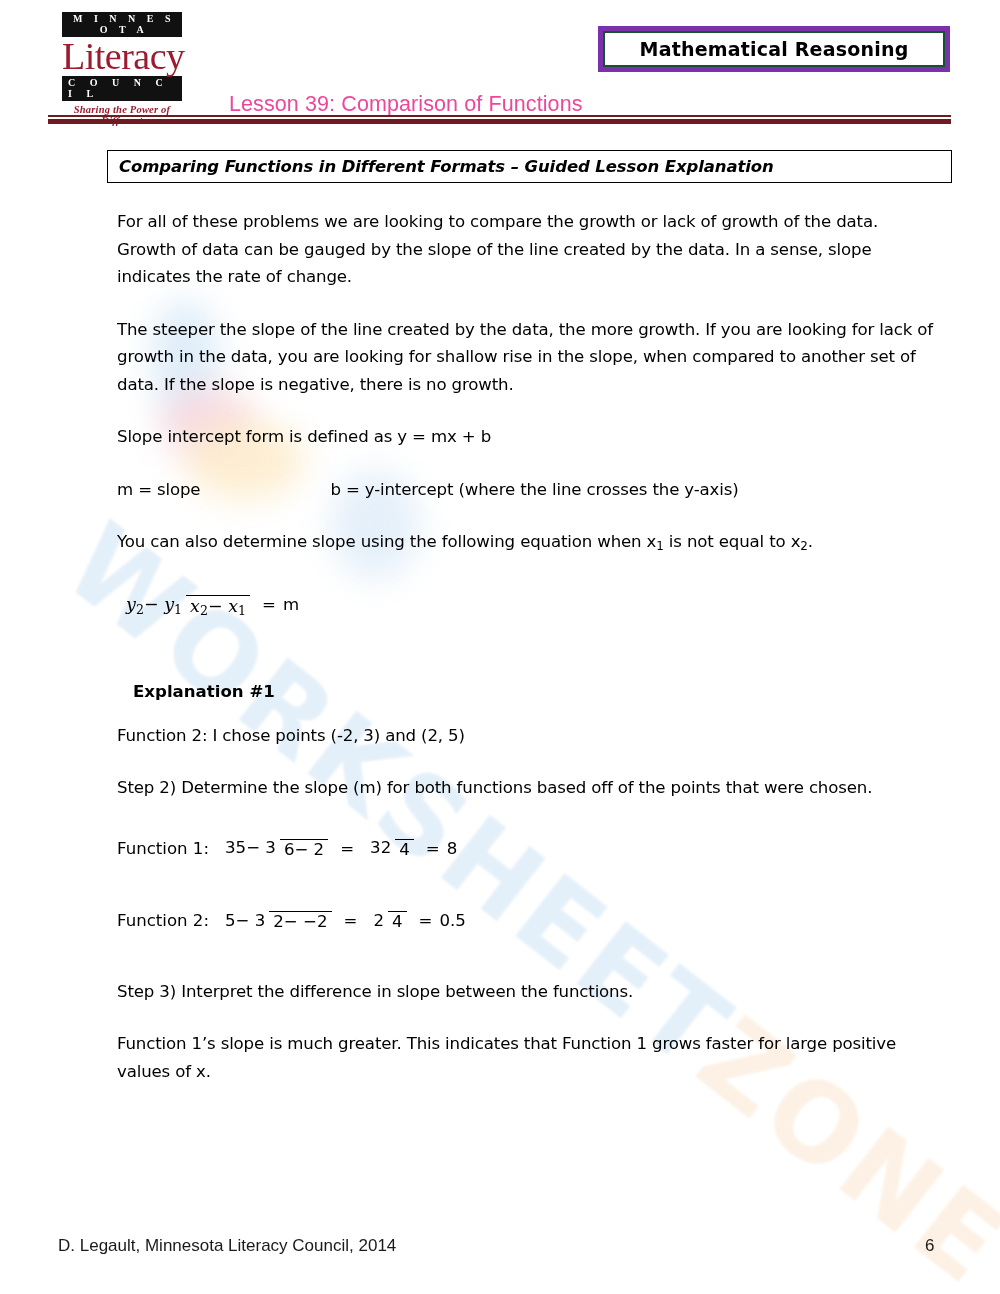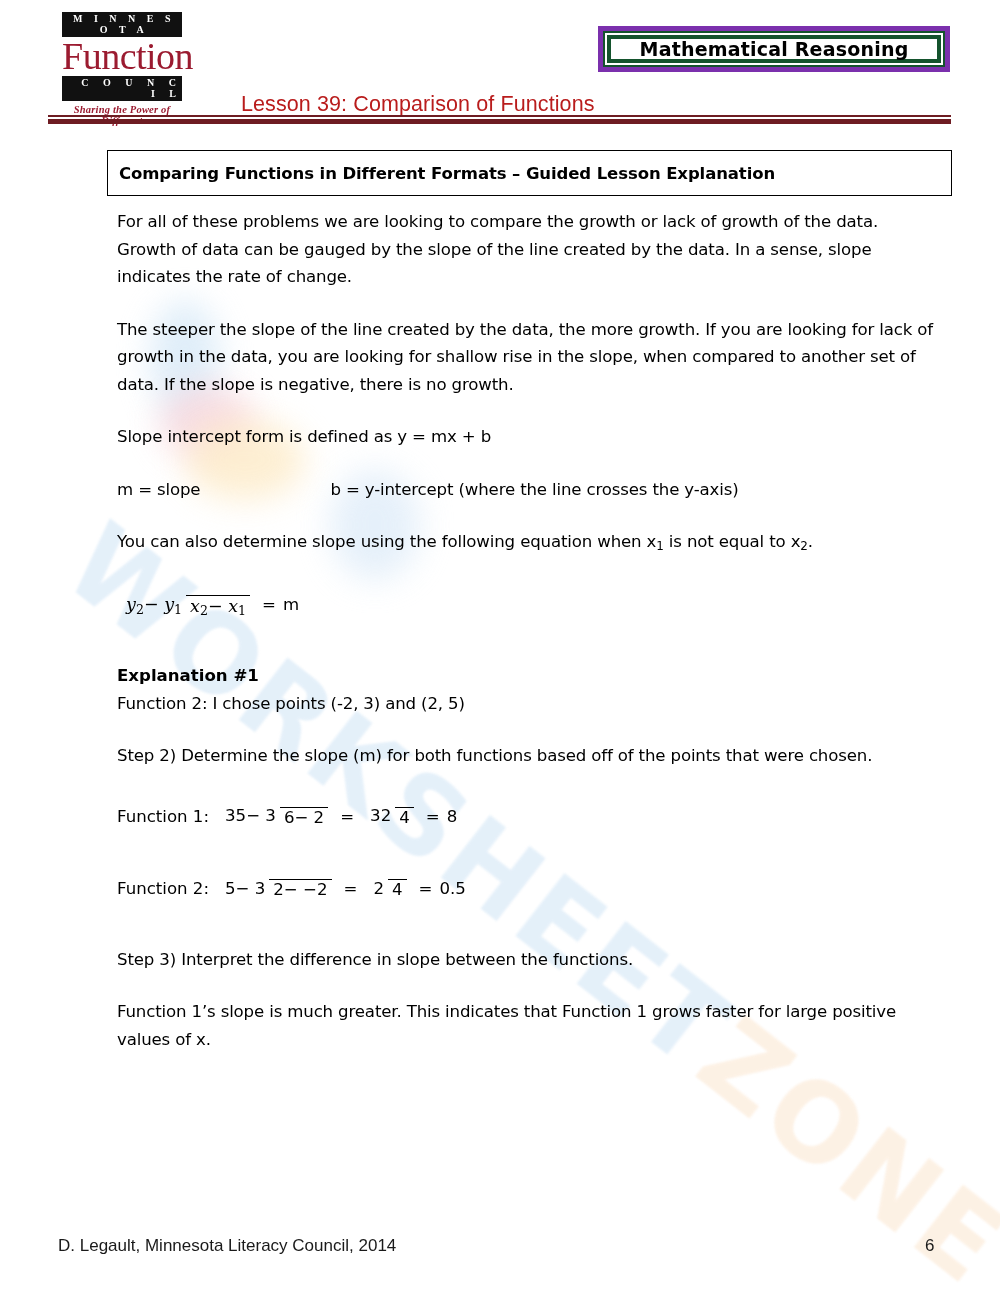--- a/index.html
+++ b/index.html
@@ -102,21 +102,21 @@
     letter-spacing: -0.5px;
     margin: 1px 0 1px 0;
   }
   .logo-bar2 {
     background: #111111;
     color: #ffffff;
     font-family: "Liberation Serif", serif;
     font-weight: bold;
     font-size: 10px;
     letter-spacing: 6px;
-    text-align: right;
+    text-align: left;
     padding: 2px 0 2px 6px;
     line-height: 1.05;
   }
   .logo-tag {
     font-family: "Liberation Serif", serif;
     font-style: italic;
     font-weight: bold;
     color: #9b1b30;
     font-size: 10.5px;
     text-align: center;
@@ -134,42 +134,42 @@
     border: 5px solid #7b30ad;
     background: #ffffff;
     display: flex;
     align-items: center;
     justify-content: center;
   }
   .subject-inner {
     box-sizing: border-box;
     width: 100%;
     height: 100%;
-    border: 8px solid #14532d;
+    border: 4px solid #14532d;
     outline: 2px solid #ffffff;
     outline-offset: -4px;
     display: flex;
     align-items: center;
     justify-content: center;
   }
   .subject-text {
     font-family: "DejaVu Sans", sans-serif;
     font-weight: bold;
     font-size: 19px;
     color: #000000;
     letter-spacing: .2px;
   }
 
   .lesson-title {
     position: absolute;
-    left: 241px;
+    left: 229px;
     top: 92px;
     font-family: "Liberation Sans", sans-serif;
     font-size: 21.5px;
-    color: #b91c1c;
+    color: #ec4899;
     letter-spacing: .1px;
   }
 
   .rule-thin {
     position: absolute;
     left: 48px;
     top: 115px;
     width: 903px;
     height: 2px;
     background: #6e1c22;
@@ -182,25 +182,26 @@
     height: 5px;
     background: #6e1c22;
   }
 
   
   .section-box {
     position: absolute;
     left: 107px;
     top: 150px;
     width: 845px;
-    height: 46px;
+    height: 33px;
     box-sizing: border-box;
     border: 1px solid #000000;
     display: flex;
     align-items: center;
+    font-style: italic;
   }
   .section-box-text {
     font-family: "DejaVu Sans", sans-serif;
     font-weight: bold;
     font-size: 16.5px;
     padding-left: 11px;
     color: #000000;
     letter-spacing: -0.1px;
   }
 
@@ -217,21 +218,21 @@
     line-height: 27.5px;
     color: #000000;
     margin: 0 0 25px 0;
     letter-spacing: -0.15px;
   }
   .para.tight { margin-bottom: 0; }
   .heading-bold {
     font-family: "DejaVu Sans", sans-serif;
     font-size: 16.6px;
     font-weight: bold;
-    margin: 0;
+    margin: 16px;
     line-height: 27.5px;
   }
   .spacer-28 { height: 28px; }
   .spacer-34 { height: 34px; }
 
   .tab-gap { display: inline-block; width: 130px; }
 
   sub {
     font-size: 0.72em;
     vertical-align: baseline;
@@ -306,21 +307,21 @@
     <div class="blob blob-pink"></div>
     <div class="blob blob-yellow"></div>
     <div class="blob blob-blue2"></div>
     <div class="wm-text"><span class="wm-a">WORKSHEET</span><span class="wm-b">ZONE</span></div>
   </div>
 
   <div class="content">
 
     <div class="logo">
       <div class="logo-bar">M I N N E S O T A</div>
-      <div class="logo-word">Function</div>
+      <div class="logo-word">Literacy</div>
       <div class="logo-bar2">C O U N C I L</div>
       <div class="logo-tag">Sharing the Power of Different</div>
     </div>
 
     <div class="subject-box">
       <div class="subject-inner">
         <span class="subject-text">Mathematical Reasoning</span>
       </div>
     </div>
 

